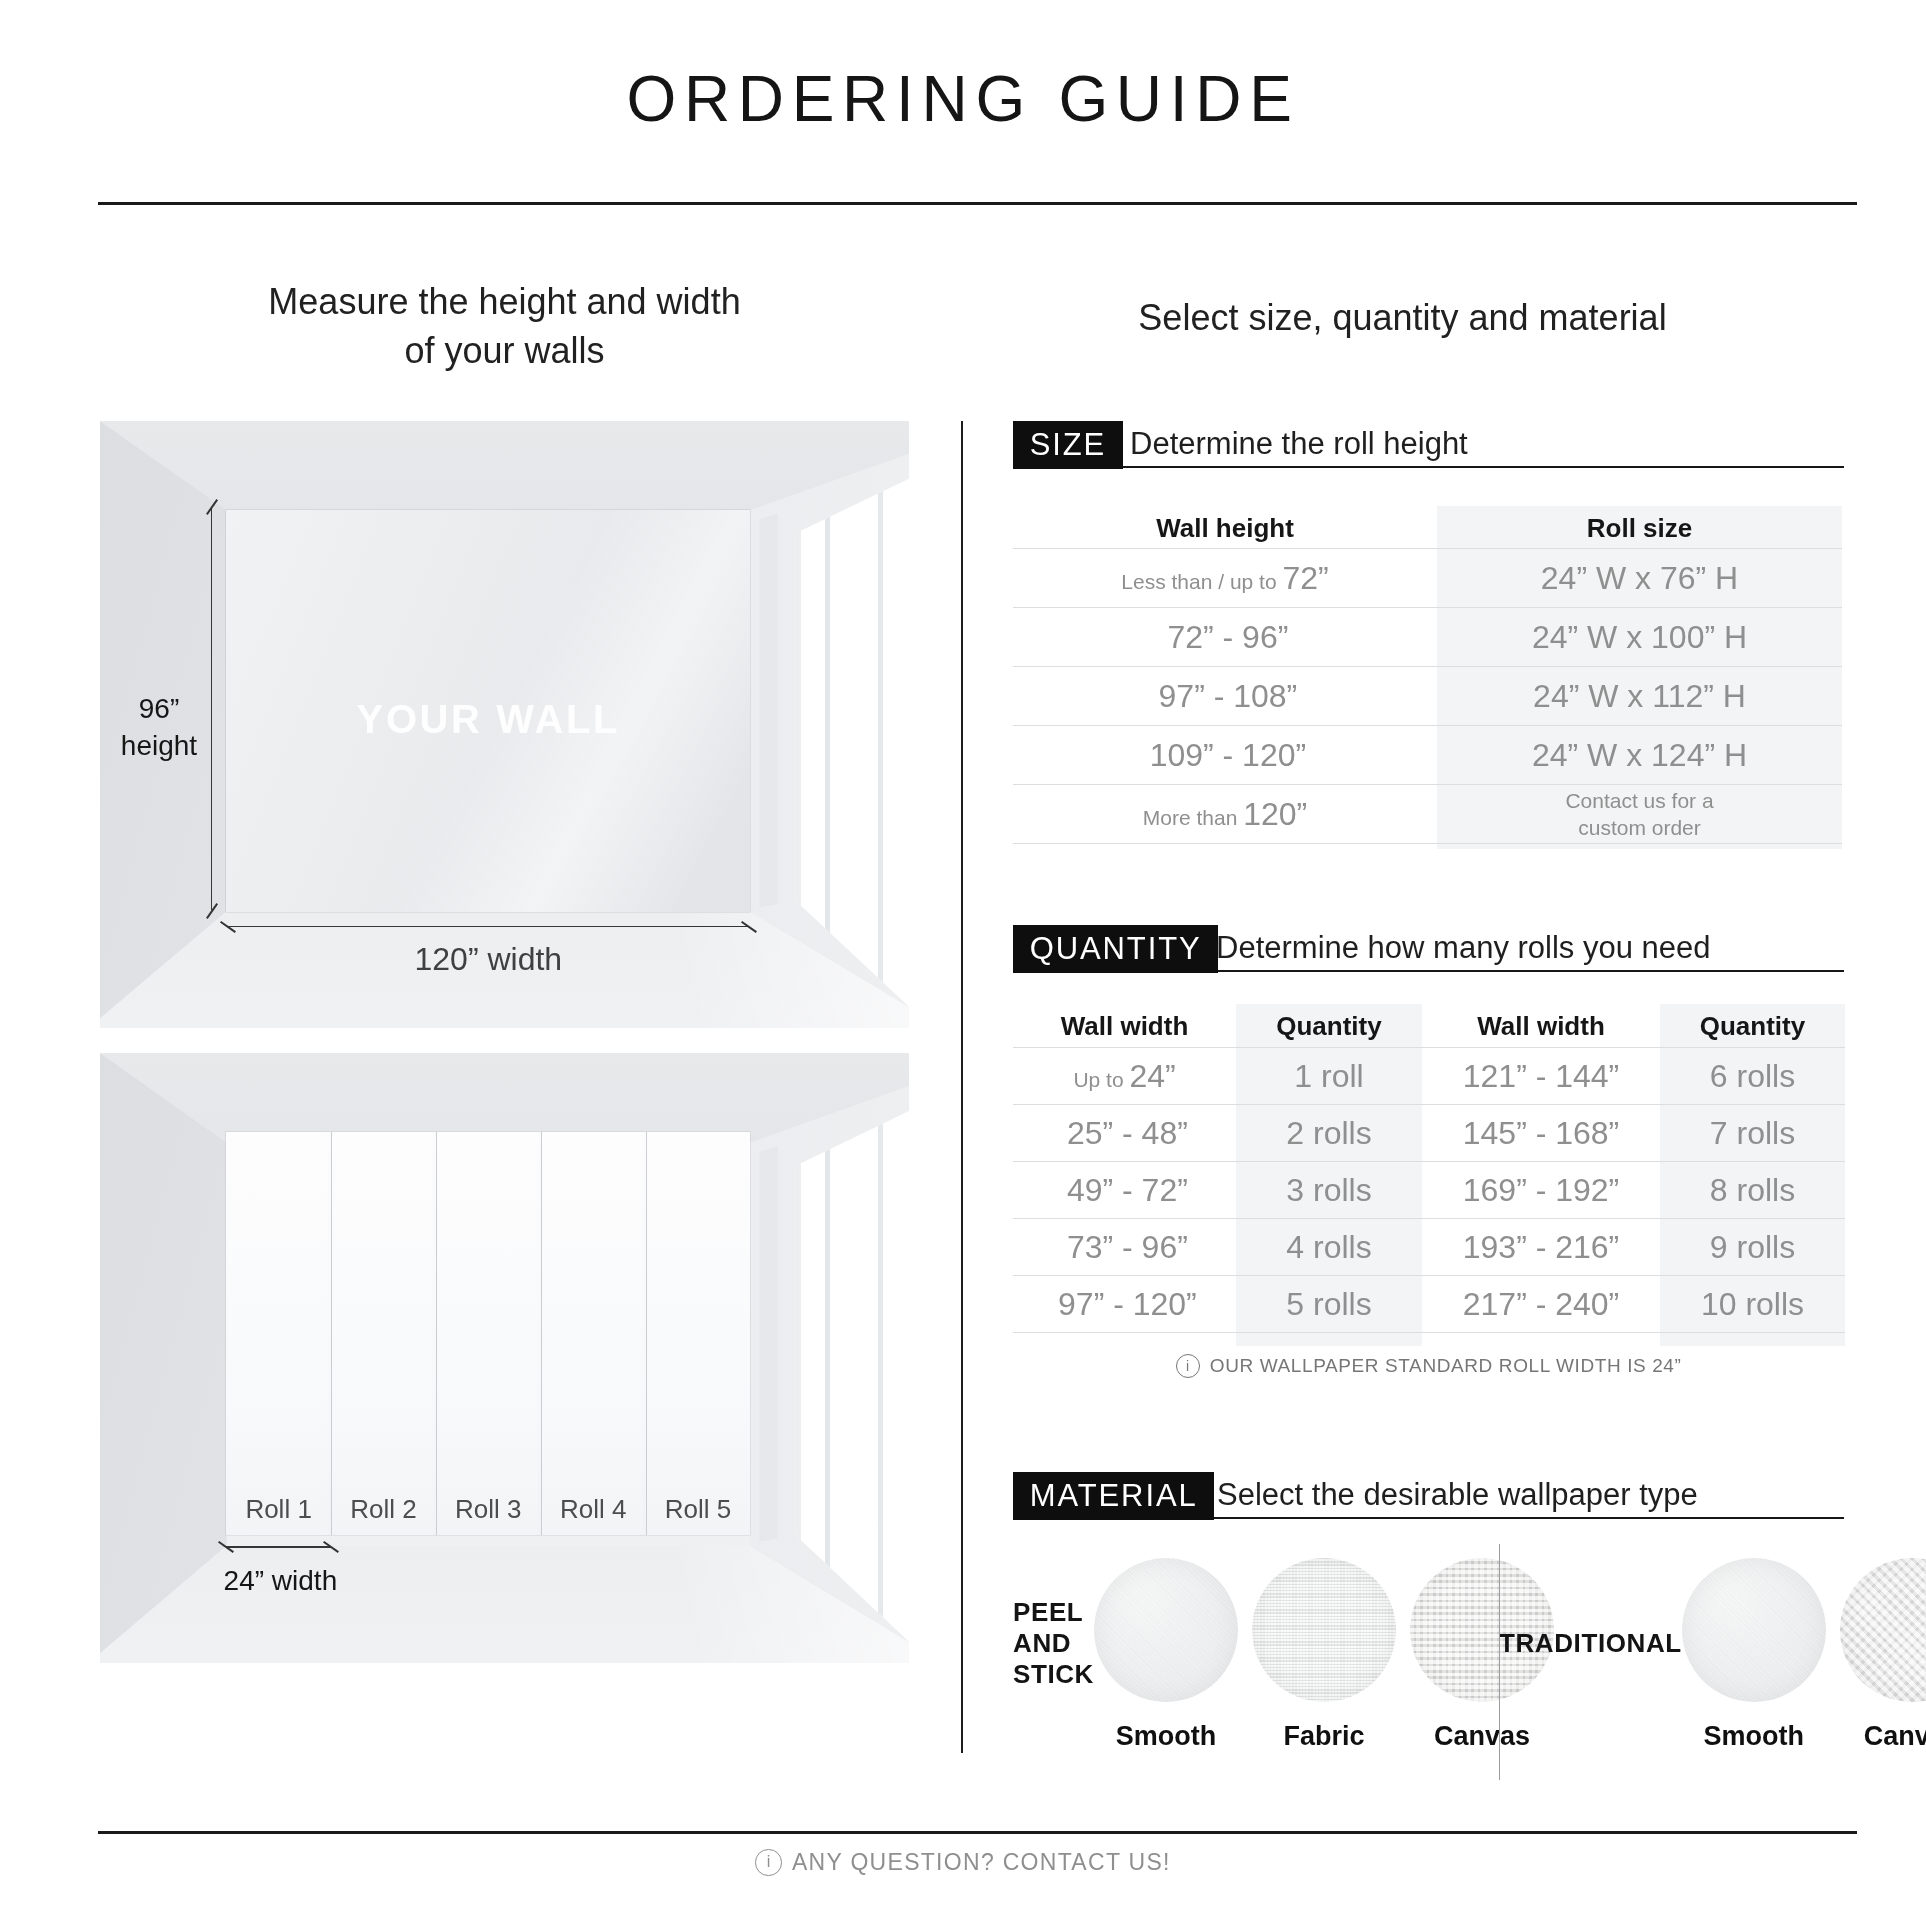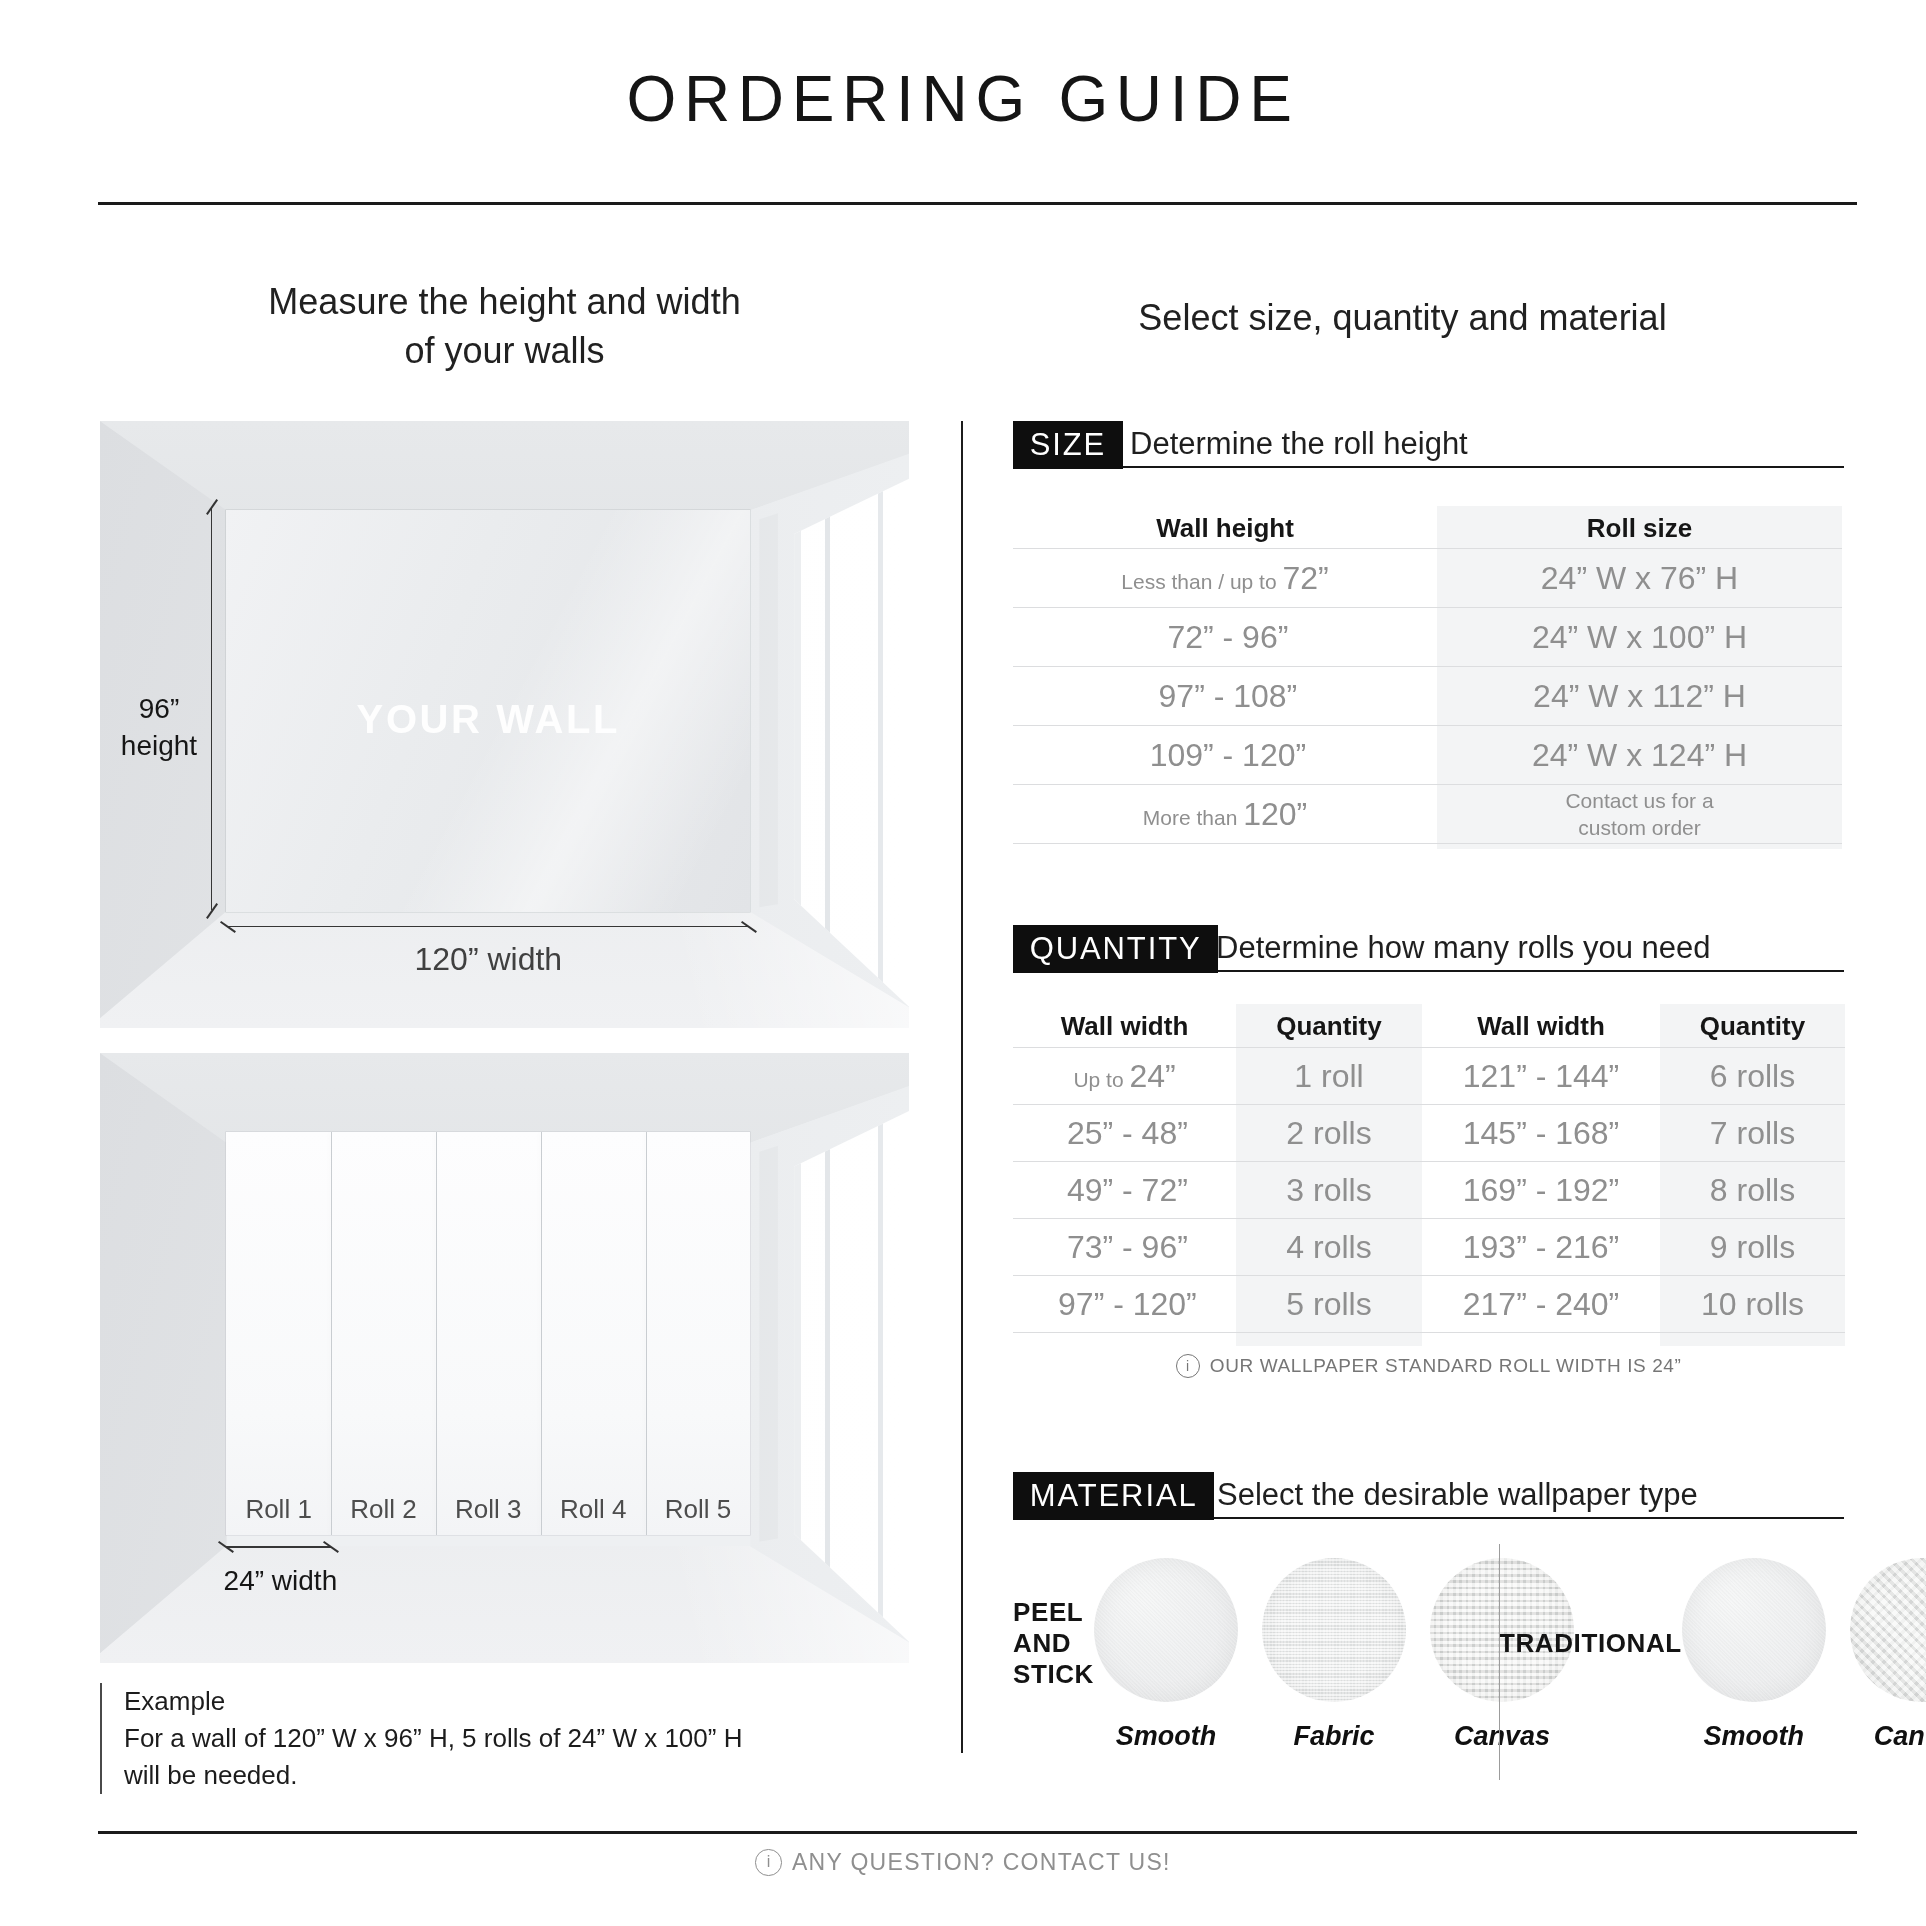--- a/index.html
+++ b/index.html
@@ -117,21 +117,21 @@
   .note-text{font-size:19px;letter-spacing:0.6px;color:#767676;font-weight:500;}
   .info-icon{display:flex;align-items:center;justify-content:center;width:22px;height:22px;
              border:1.9px solid #767676;border-radius:50%;font-size:14px;color:#767676;font-style:normal;}
 
   .sec-mat{top:1472px;height:334px;}
   .sec-mat .sec-title{left:204px;}
   .mat-groups{position:absolute;left:0;top:62px;width:831px;display:flex;}
   .mat-group{display:flex;flex-direction:row;align-items:center;}
   .mat-group.g1{width:486px;} .mat-group.g2{width:345px;}
   .group-name{font-size:26px;font-weight:600;color:#141414;letter-spacing:0.6px;}
-  .swatch-row{display:flex;gap:24px;margin-top:24.4px;font-style:italic;}
+  .swatch-row{display:flex;gap:14px;margin-top:24.4px;}
   .swatch{display:flex;flex-direction:column;align-items:center;}
   .circle{width:144px;height:144px;border-radius:50%;box-shadow:inset 0 0 26px rgba(0,0,0,0.05);}
   .swatch-label{margin-top:19px;font-size:27px;font-weight:600;color:#101010;}
   .mat-divider{position:absolute;left:486px;top:72px;width:1.3px;height:236px;background:#9c9c9c;}
 
   .tex-smooth{background:
       repeating-linear-gradient(45deg,rgba(0,0,0,0.018) 0 1.3px,rgba(255,255,255,0.03) 1.3px 2.6px),
       radial-gradient(circle at 35% 30%,#f6f7f7 0%,#eff0f1 60%,#eaebec 100%);}
   .tex-fabric{background:
       repeating-linear-gradient(0deg,rgba(255,255,255,0.55) 0 1.9px,rgba(0,0,0,0.045) 1.9px 3.2px),
@@ -219,25 +219,20 @@
       <div class="roll-label" style="left:60%">Roll 4</div>
       <div class="roll-label" style="left:80%">Roll 5</div>
     </div>
     <div class="dim dim-h2">
         <div class="tick t1"></div>
         <div class="tick t2"></div>
       </div>
     <div class="width-label2">24” width</div>
   </div>
 
-  <div class="example">
-    <span>Example</span><br>
-    <span>For a wall of 120” W x 96” H, 5 rolls of 24” W x 100” H</span><br>
-    <span>will be needed.</span>
-  </div>
 
   <div class="select-heading">Select size, quantity and material</div>
 
   <div class="section sec-size">
     <div class="sec-head">
       <div class="badge">SIZE</div>
       <div class="sec-title">Determine the roll height</div>
     </div>
     <div class="shade size-shade"></div>
     <div class="size-table">

